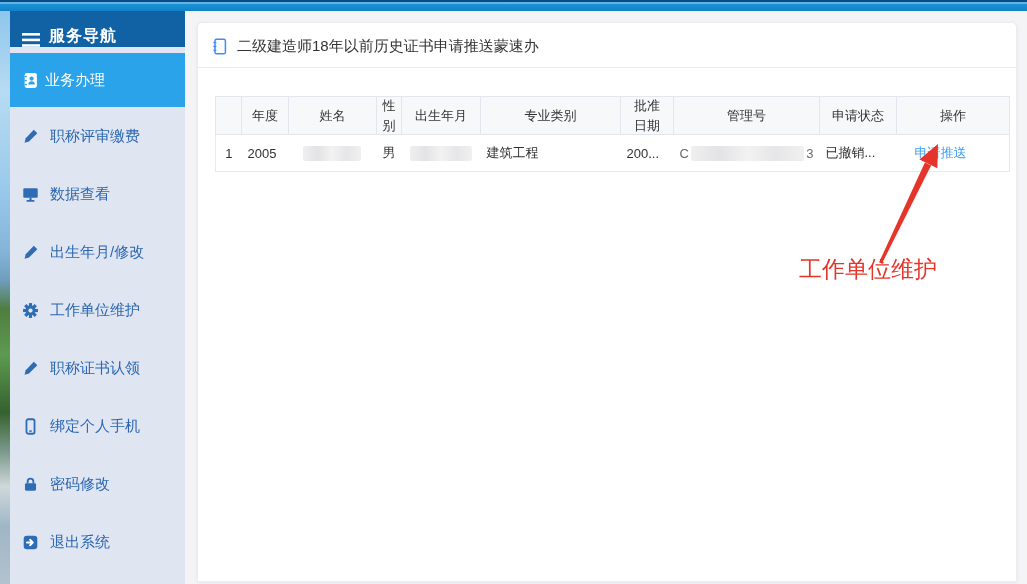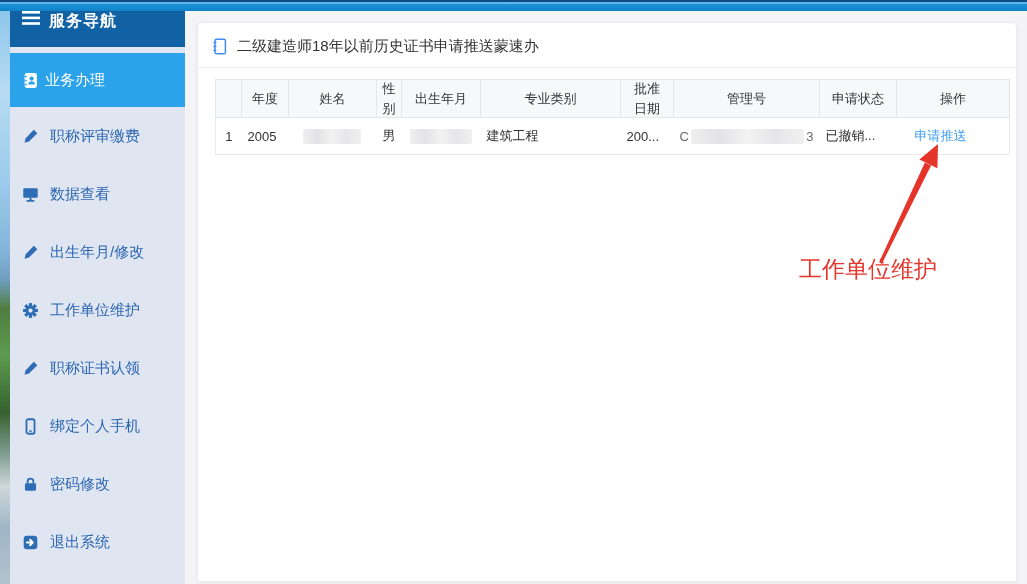--- a/index.html
+++ b/index.html
@@ -4,33 +4,33 @@
 <style>
   * { margin:0; padding:0; box-sizing:border-box; }
   html,body { width:1027px; height:584px; overflow:hidden;
     font-family:"Liberation Sans","DejaVu Sans",sans-serif; background:#f4f4f6; }
   .topstrip { position:absolute; left:0; top:0; width:1027px; height:11px;
     background:linear-gradient(180deg,#0a4a87 0%,#0a4a87 14%,#62b4e3 14%,#62b4e3 32%,#1f93d8 32%,#0f82c8 100%); }
   
   .photo-strip { position:absolute; left:0; top:11px; width:10px; height:573px;
     background:linear-gradient(180deg,#8ec6ec 0%,#b7dbf3 14%,#9ccbec 30%,#84b4d8 42%,#6f9dbd 47%,#4f7d3f 52%,#5d9a50 60%,#35622f 70%,#7c9a8d 77%,#cfd8da 83%,#9fb6c6 90%,#b3c2cf 100%); }
   .sidebar { position:absolute; left:10px; top:11px; width:175px; height:573px; background:#e0e5f2; }
-  .sb-header { height:36px; background:#1161a5; display:flex; align-items:flex-start; padding-left:12px; gap:9px;
+  .sb-header { height:36px; background:#1161a5; display:flex; align-items:flex-end; padding-left:12px; gap:9px;
     color:#fff; font-size:16px; font-weight:bold; letter-spacing:1px; }
   .sb-active { margin-top:6px; height:54px; background:#2aa3eb; display:flex; align-items:center;
     padding-left:12px; gap:6px; color:#fff; font-size:15px; cursor:pointer; }
   .sb-item { height:58px; display:flex; align-items:center; padding-left:12px; gap:11px;
     color:#2b67b1; font-size:15px; cursor:pointer; }
   .sb-item svg, .sb-active svg, .sb-header svg { flex:0 0 auto; }
   .main { position:absolute; left:185px; top:11px; right:0; bottom:0; background:#f4f4f6; }
   .panel { position:absolute; left:12px; top:11px; width:820px; bottom:2px; background:#fff;
     border:1px solid #ececf0; border-radius:5px 5px 0 0; box-shadow:0 1px 4px rgba(0,0,0,.06); }
   .panel-title { height:45px; display:flex; align-items:center; gap:10px; padding:2px 0 0 14px;
     border-bottom:1px solid #ebebeb; font-size:15px; color:#333; }
-  .tbl-wrap { margin:11px 12px 0 17px; }
+  .tbl-wrap { margin:28px 12px 0 17px; }
   table { border-collapse:collapse; table-layout:fixed; width:794px; }
   th { background:#f7f8fa; border:1px solid #e3e6ec; font-weight:normal; font-size:13px; color:#333;
     height:37px; padding:0; overflow:hidden; }
   .th-in { max-height:37px; overflow:hidden; display:flex; align-items:center; justify-content:center;
     line-height:20px; text-align:center; }
   th.pad .th-in { padding:0 10px; }
   td { border-bottom:1px solid #e9e9ec; font-size:13px; color:#303133; height:37px; padding:0 6px;
     text-align:left; white-space:nowrap; overflow:hidden; }
   td.ctr { text-align:center; }
   tr.data td:first-child { border-left:1px solid #e9e9ec; }

